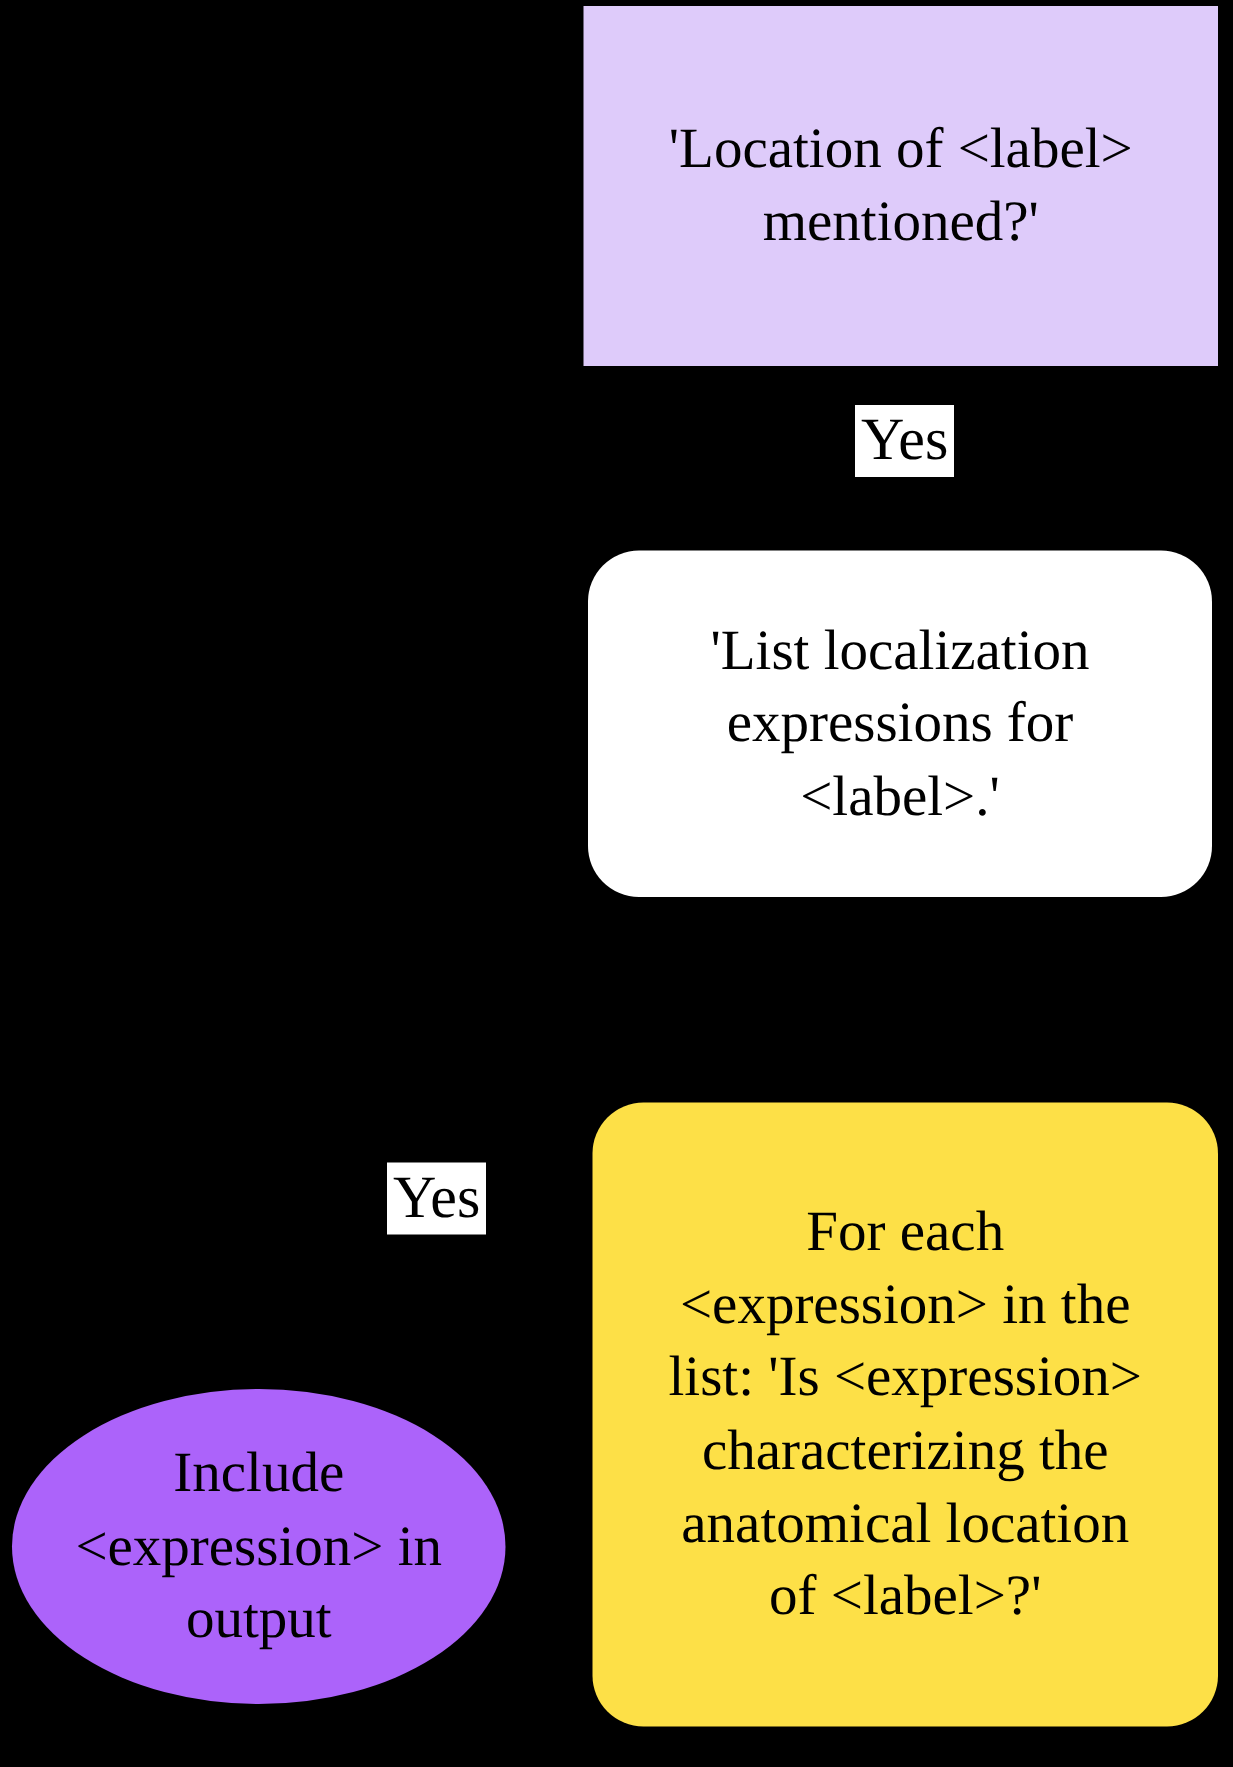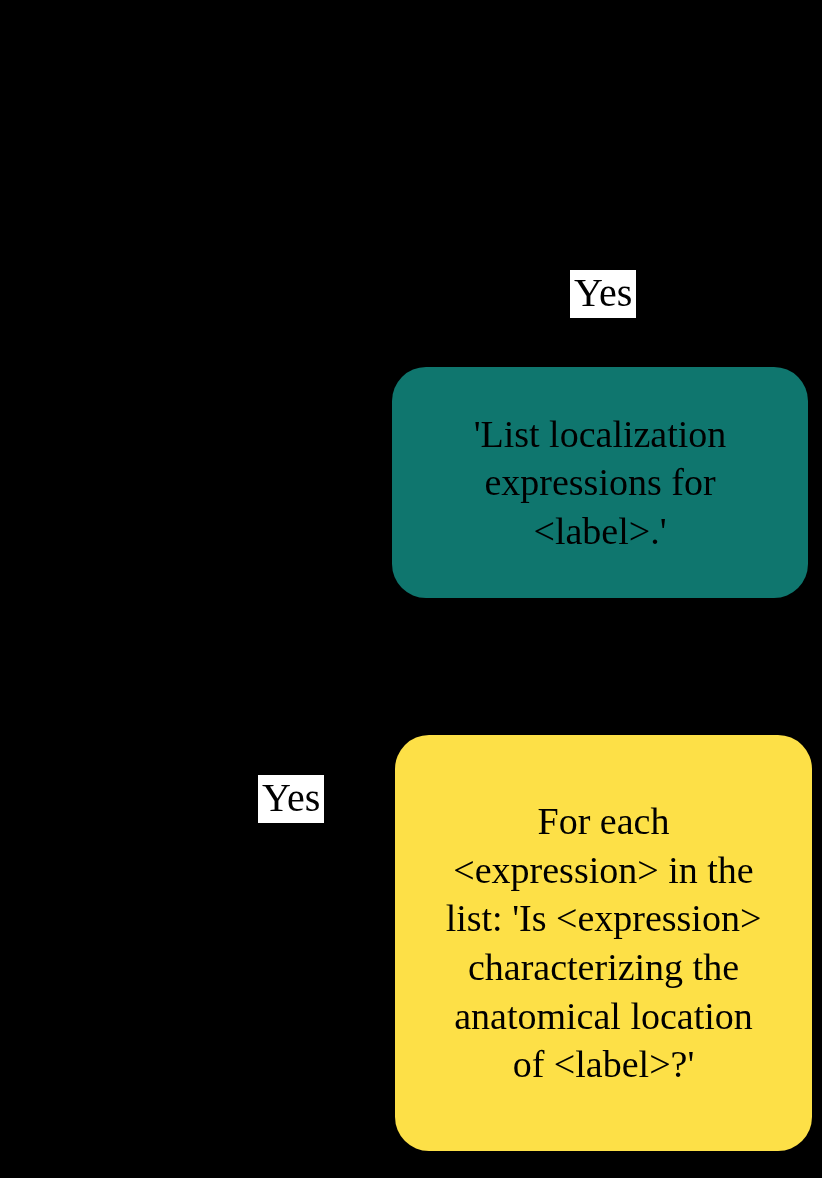--- a/index.html
+++ b/index.html
@@ -41,21 +41,21 @@
     font-size: 38px;
     padding: 0 14px;
   }
 
   
   #node-list-expressions {
     left: 392px;
     top: 367px;
     width: 416px;
     height: 231px;
-    background: #0f766e;
+    background: #ffffff;
     border-radius: 34px;
     font-size: 38px;
     padding: 0 18px;
   }
 
   
   #node-check-expression {
     left: 395px;
     top: 735px;
     width: 417px;
@@ -117,30 +117,35 @@
   <svg id="edge-layer" viewBox="0 0 822 1178" xmlns="http://www.w3.org/2000/svg">
     <defs>
       <marker id="arrow" markerWidth="10" markerHeight="10" refX="8" refY="3" orient="auto" markerUnits="strokeWidth">
         <path d="M0,0 L0,6 L9,3 z" fill="#000000"></path>
       </marker>
     </defs>
     <path d="M600,244 L600,365" stroke="#000000" stroke-width="3" fill="none" marker-end="url(#arrow)"></path>
     <path d="M394,1000 L340,1010" stroke="#000000" stroke-width="3" fill="none" marker-end="url(#arrow)"></path>
   </svg>
 
+  <div class="node" id="node-question-location">'Location of &lt;label&gt;
+mentioned?'</div>
 
   <div class="edge-label" id="edge-label-yes-1">Yes</div>
 
   <div class="node" id="node-list-expressions">'List localization
 expressions for
 &lt;label&gt;.'</div>
 
   <div class="edge-label" id="edge-label-yes-2">Yes</div>
 
   <div class="node" id="node-check-expression">For each
 &lt;expression&gt; in the
 list: 'Is &lt;expression&gt;
 characterizing the
 anatomical location
 of &lt;label&gt;?'</div>
 
+  <div class="node" id="node-include-output">Include
+&lt;expression&gt; in
+output</div>
 
 </div>
 
 </body></html>

